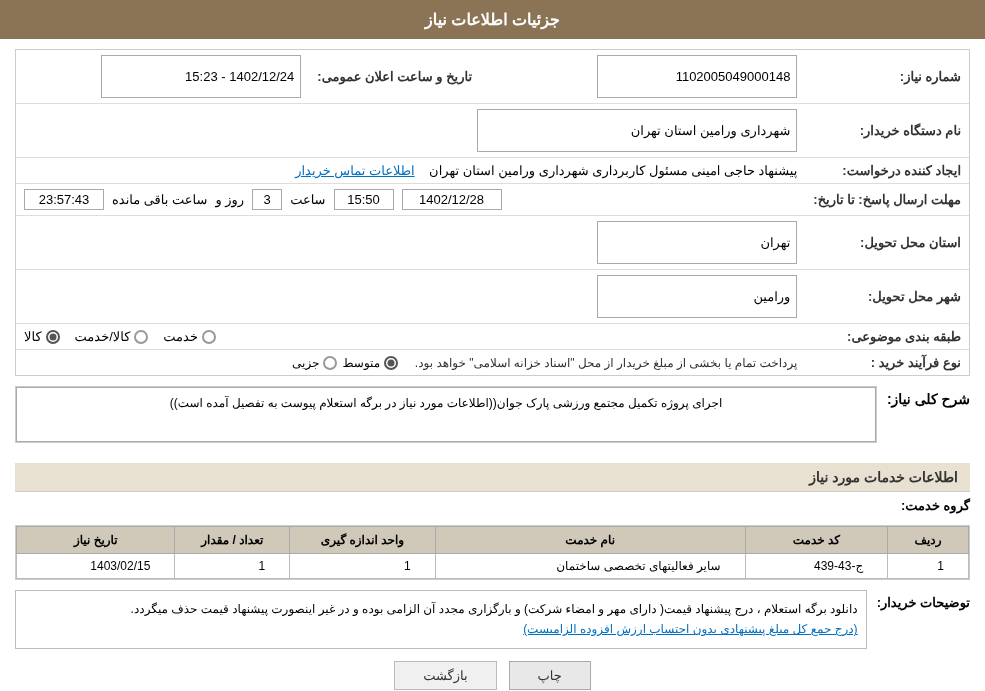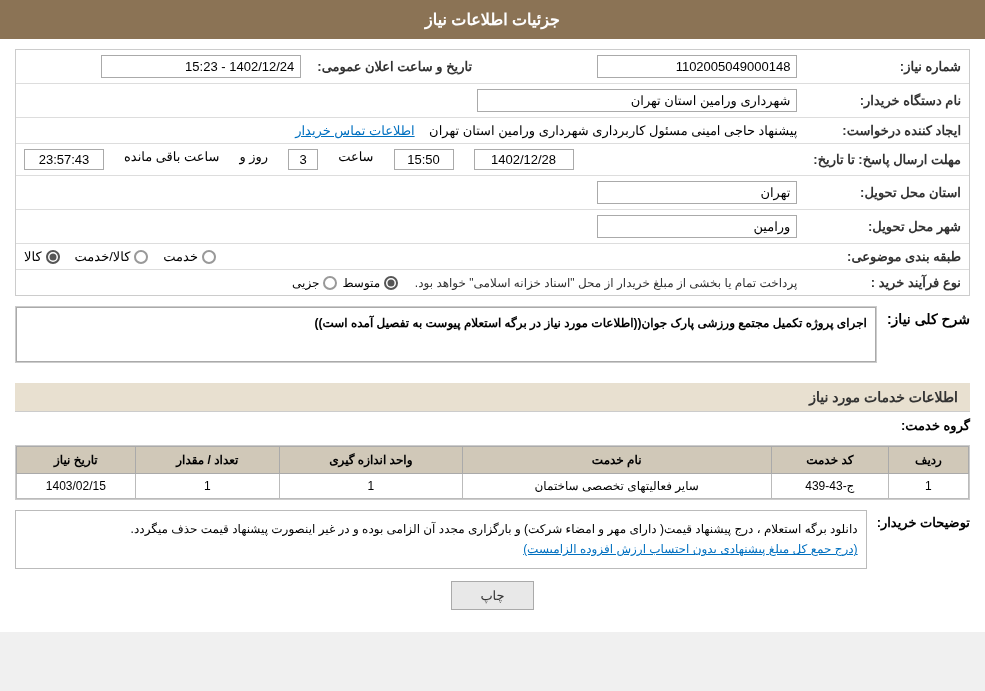--- a/index.html
+++ b/index.html
@@ -45,21 +45,21 @@
       white-space: nowrap;
       text-align: right;
       width: 120px;
     }
     .value-cell {
       text-align: right;
     }
     .input-box {
       border: 1px solid #aaa;
       background: #fff;
-      padding: 3px 6px;
+      padding: 13px 6px;
       min-width: 200px;
       display: inline-block;
       text-align: right;
     }
     .input-box-wide {
       min-width: 320px;
     }
     .row-divider {
       border-top: 1px solid #ddd;
     }
@@ -129,22 +129,22 @@
     }
     .data-table th {
       background: #d0c8b8;
       border: 1px solid #aaa;
       padding: 6px 8px;
       text-align: center;
       font-weight: bold;
     }
     .data-table td {
       border: 1px solid #bbb;
-      padding: 5px 2px;
-      text-align: center;
+      padding: 5px 24px;
+      text-align: right;
     }
     .data-table tr:nth-child(even) td {
       background: #fafafa;
     }
     .notes-box {
       border: 1px solid #bbb;
       padding: 8px;
       background: #fff;
       text-align: right;
       font-size: 12px;
@@ -171,39 +171,38 @@
       background: #e8e8e8;
       color: #333;
     }
     .btn-back {
       background: #f0f0f0;
       color: #333;
       border-color: #bbb;
     }
     .inline-row {
       display: flex;
-      align-items: flex-start;
-      gap: 20px;
+      align-items: center;
+      gap: 8px;
       flex-direction: row-reverse;
     }
     .small-input {
       border: 1px solid #aaa;
       background: #fff;
       padding: 2px 5px;
       text-align: center;
     }
     .textarea-box {
       border: 1px solid #aaa;
       background: #fff;
       padding: 4px 8px;
       width: 100%;
       min-height: 50px;
-      text-align: right;
+      text-align: center;
       font-size: 12px;
-      font-weight: bold;
     }
   </style>
 </head>
 <body>
 
 <div class="page-wrapper">
 
   <div class="header-bar">
     <span>جزئیات اطلاعات نیاز</span>
   </div>
@@ -356,15 +355,16 @@
       <div style="flex:1;">
         <div class="notes-box">
           <div>دانلود برگه استعلام ، درج پیشنهاد قیمت( دارای مهر و امضاء شرکت) و بارگزاری مجدد آن الزامی بوده و در غیر اینصورت پیشنهاد قیمت حذف میگردد.</div>
           <div class="link-style">(درج  جمع کل مبلغ پیشنهادی بدون احتساب ارزش افزوده الزامیست)</div>
         </div>
       </div>
     </div>
 
     <div class="button-bar">
       <button class="btn btn-print">چاپ</button>
+      <button class="btn btn-back">بازگشت</button>
     </div>
   </div>
 </div>
 
 </body></html>

